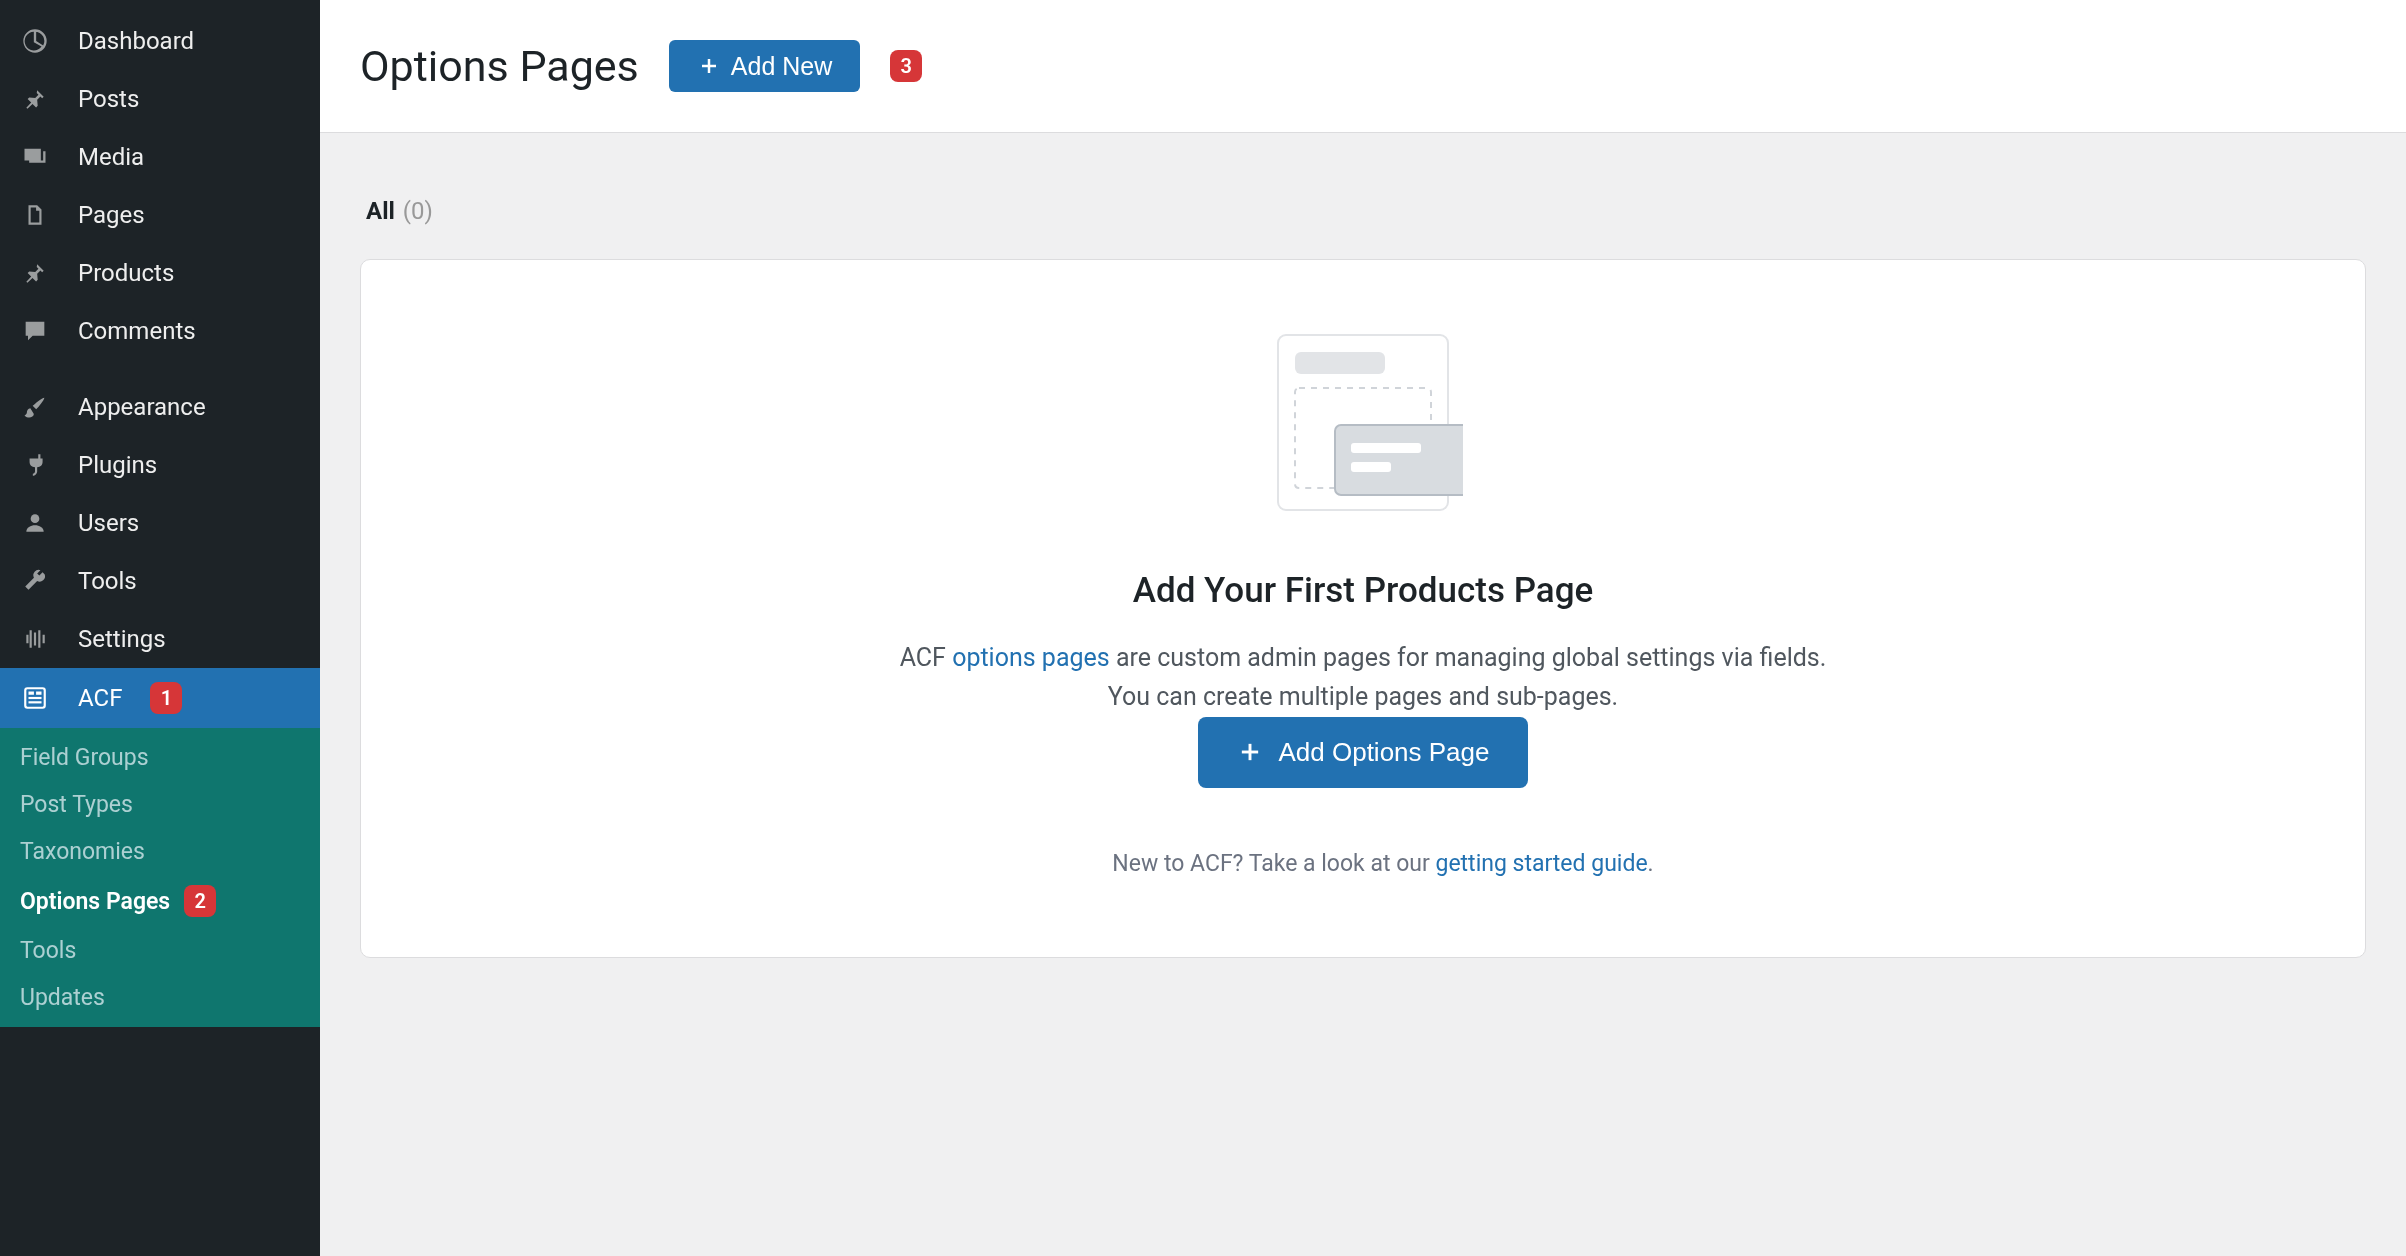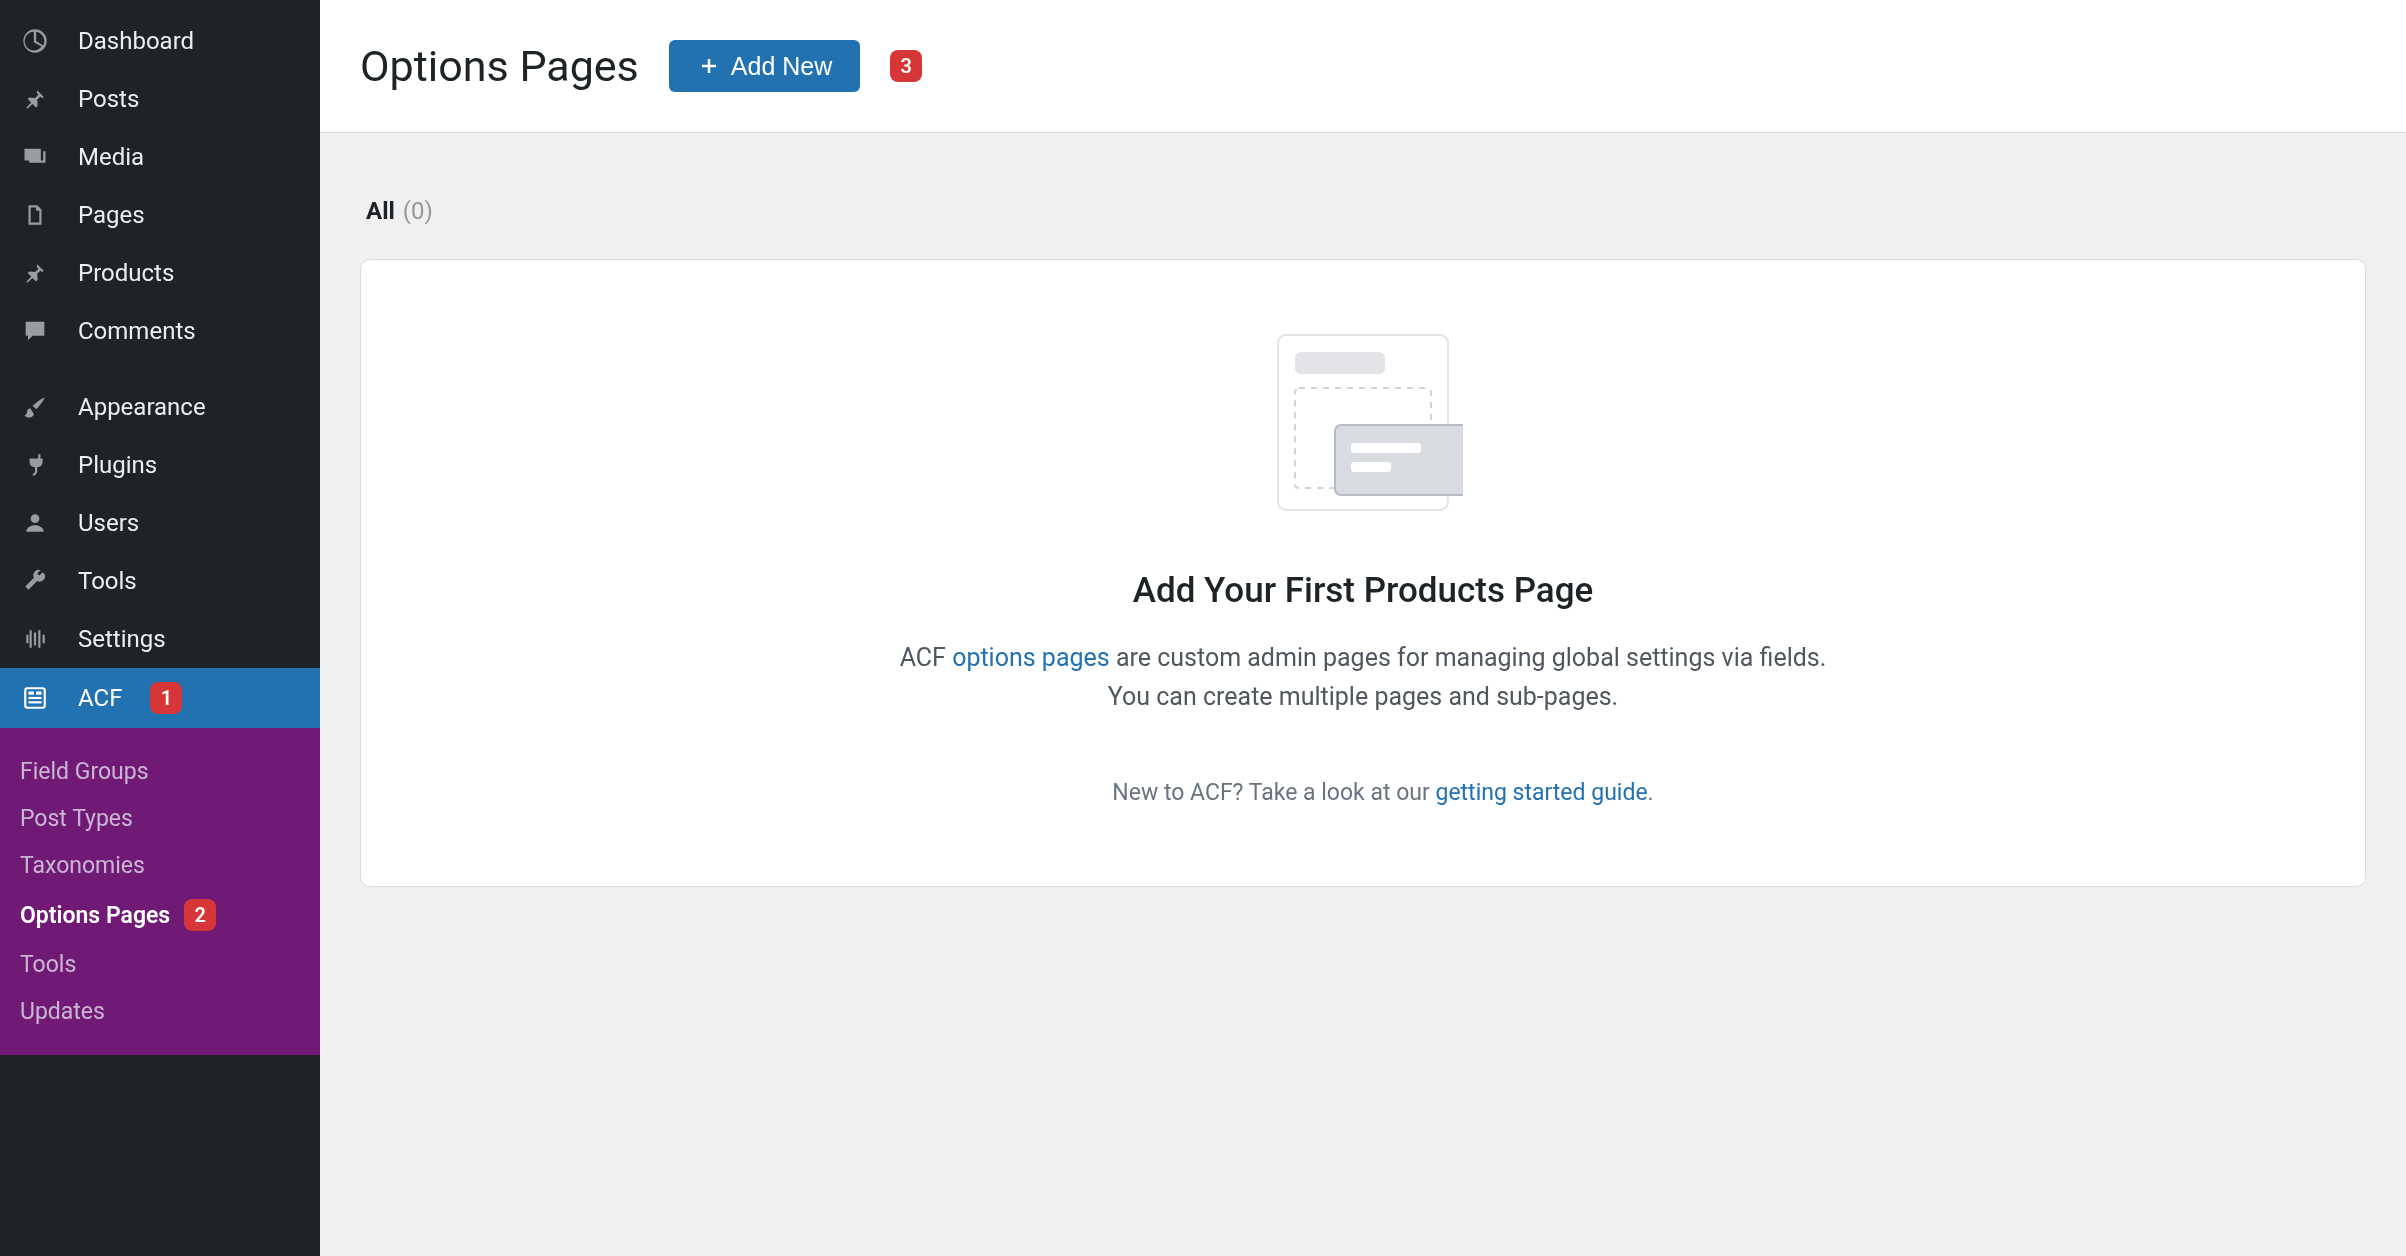--- a/index.html
+++ b/index.html
@@ -5,21 +5,21 @@
 * { margin:0; padding:0; box-sizing:border-box; }
 body { font-family:-apple-system,BlinkMacSystemFont,"Segoe UI",Roboto,sans-serif; background:#f0f0f1; width:2406px; height:1256px; overflow:hidden; }
 .layout { display:flex; height:100vh; }
 .sidebar { width:320px; background:#1d2327; color:#f0f0f1; flex-shrink:0; padding-top:12px; }
 .sidebar-item { display:flex; align-items:center; padding:14px 20px; cursor:pointer; font-size:24px; color:#eee; gap:28px; position:relative; }
 .sidebar-item.active { background:#2271b1; color:#fff; }
 .sidebar-item.active::after { content:""; position:absolute; right:-12px; top:50%; transform:translateY(-50%); border:12px solid transparent; border-right-color:#f0f0f1; }
 .sidebar-item .icon { width:30px; height:30px; display:flex; align-items:center; justify-content:center; opacity:.6; }
 .sidebar-item.active .icon { opacity:1; }
 .sidebar-sep { height:18px; }
-.submenu { background:#701a75; padding:20px 0; }
+.submenu { background:#0f766e; padding:6px 0; }
 .submenu-item { display:flex; align-items:center; padding:10px 20px; font-size:23px; color:rgba(240,246,252,.7); cursor:pointer; gap:14px; }
 .submenu-item.current { color:#fff; font-weight:600; }
 .badge { display:inline-flex; align-items:center; justify-content:center; min-width:32px; height:32px; padding:0 8px; border-radius:8px; background:#d63638; color:#fff; font-size:20px; font-weight:600; }
 .main { flex:1; background:#f0f0f1; overflow:auto; }
 .header-row { display:flex; align-items:center; gap:30px; padding:40px 40px 40px 40px; background:#fff; border-bottom:1px solid #dcdcde; }
 .page-title { font-size:43px; font-weight:400; color:#1d2327; }
 .btn-primary { display:inline-flex; align-items:center; gap:10px; background:#2271b1; color:#fff; border:none; padding:10px 28px; font-size:25px; border-radius:6px; cursor:pointer; height:52px; }
 .content-wrap { padding:40px; }
 .filter-tabs { display:flex; align-items:center; gap:8px; padding:24px 0 34px 6px; font-size:24px; color:#1d2327; }
 .filter-tabs .count { color:#999; }
@@ -210,20 +210,29 @@
               <rect x="32" y="58" width="136" height="100" rx="4" fill="none" stroke="#d0d4d9" stroke-width="2" stroke-dasharray="6 6"></rect>
               <rect x="72" y="95" width="145" height="70" rx="6" fill="#d8dce0" stroke="#b5bcc4" stroke-width="2"></rect>
               <rect x="88" y="113" width="70" height="10" rx="3" fill="#fff"></rect>
               <rect x="88" y="132" width="40" height="10" rx="3" fill="#fff"></rect>
             </svg>
           </div>
           <h2 class="empty-title">Add Your First Products Page</h2>
           <p class="empty-desc">
             <span>ACF </span><a href="#">options pages</a><span> are custom admin pages for managing global settings via fields. You can create multiple pages and sub-pages.</span>
           </p>
+          <button class="btn-large">
+            <span>
+              <svg width="28" height="28" viewBox="0 0 24 24" fill="none" stroke="currentColor" stroke-width="2.5">
+                  <line x1="12" y1="5" x2="12" y2="19"></line>
+                  <line x1="5" y1="12" x2="19" y2="12"></line>
+                </svg>
+            </span>
+            <span>Add Options Page</span>
+          </button>
           <p class="empty-footer">
             <span>New to ACF? Take a look at our </span><a href="#">getting started guide</a><span>.</span>
           </p>
         </div>
       </div>
     </div>
   </main>
 </div>
 
 </body></html>

